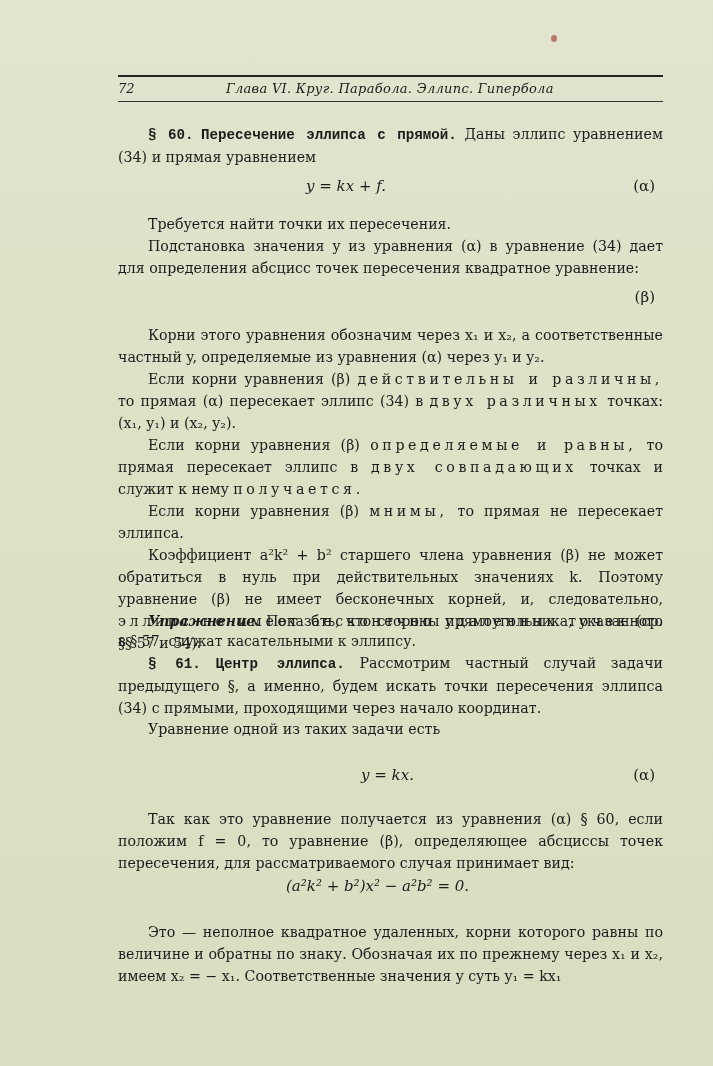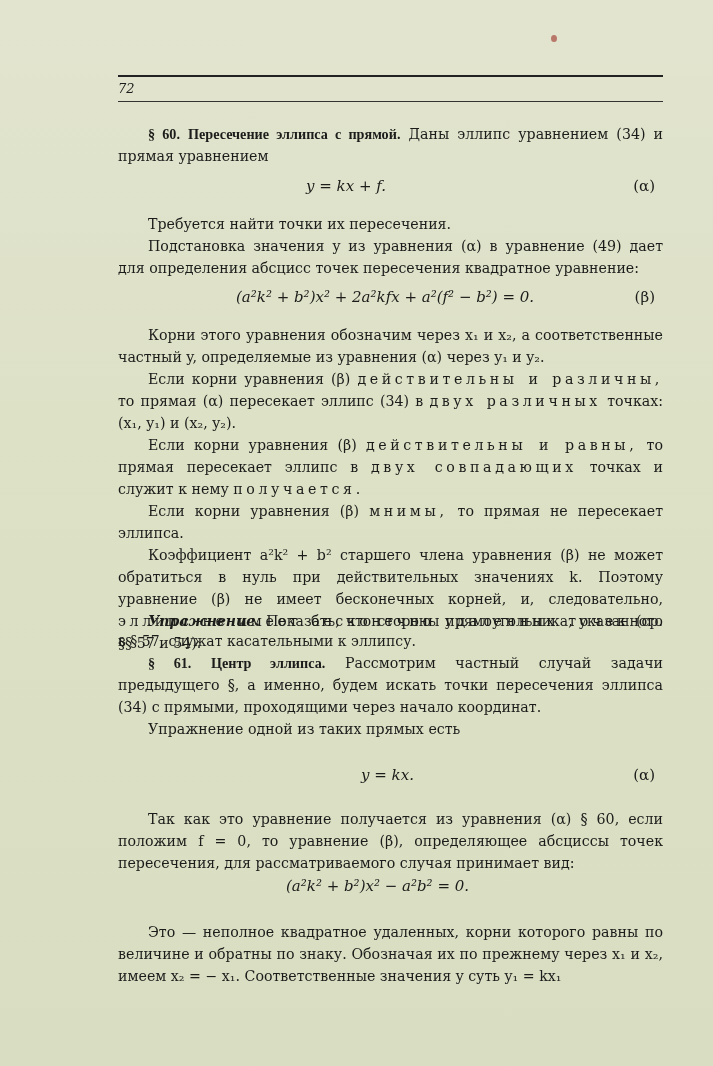--- a/index.html
+++ b/index.html
@@ -14,73 +14,73 @@
   .spot { position: absolute; left: 551px; top: 35px; width: 6px; height: 7px; border-radius: 50%; background: #b9776a; }
   .page { position: absolute; left: 118px; top: 75px; width: 545px; }
   .rule-top { position: absolute; left: 0; top: 0; width: 545px; height: 2px; background: #222; }
   .header { position: absolute; top: 6px; left: 0; width: 545px; height: 18px; font-style: italic; font-size: 13px; }
   .header .pno { position: absolute; left: 0; top: 0; }
   .header .htitle { position: absolute; left: 108px; top: 0; letter-spacing: 0.3px; }
   .rule-bot { position: absolute; left: 0; top: 26px; width: 545px; height: 1px; background: #333; }
 
   .p { position: absolute; left: 0; width: 545px; font-size: 14.2px; line-height: 22px; text-align: justify; }
   .ind { text-indent: 30px; }
-  b { font-family: Liberation Serif, serif; font-weight: bold; }
+  b { font-family: Liberation Mono, monospace; font-weight: bold; }
   .sp { letter-spacing: 3.6px; margin-top: 32px; }
   .eq { position: absolute; left: 0; width: 545px; font-size: 15px; font-style: italic; height: 22px; }
   .eq .f { position: absolute; top: 0; white-space: nowrap; text-align: center; }
   .eq .tag { position: absolute; right: 8px; top: 0; font-style: normal; }
   .small { font-size: 14px; line-height: 20px; }
   .exlabel { font-style: italic; font-weight: bold; }
 </style>
 </head>
 <body>
 
 <div class="spot"></div>
 
 <div class="page">
   <div class="rule-top"></div>
   <div class="header">
     <span class="pno">72</span>
+    <span class="htitle">Глава VI. Круг. Парабола. Эллипс. Гипербола</span>
   </div>
   <div class="rule-bot"></div>
 
   <div class="p ind" style="top:48px">
     <b>§ 60.</b>
     <b>Пересечение эллипса с прямой.</b>
     <span>Даны эллипс уравнением (34) и прямая уравнением</span>
   </div>
 
   <div class="eq" style="top:102px">
     <span class="f" style="left:188px">y = kx + f.</span>
     <span class="tag">(α)</span>
   </div>
 
   <div class="p ind" style="top:138px">Требуется найти точки их пересечения.</div>
 
-  <div class="p ind" style="top:160px">Подстановка значения y из уравнения (α) в уравнение (49) дает для определения абсцисс точек пересечения квадратное уравнение:</div>
+  <div class="p ind" style="top:160px">Подстановка значения y из уравнения (α) в уравнение (34) дает для определения абсцисс точек пересечения квадратное уравнение:</div>
 
   <div class="eq" style="top:213px">
-    <span class="f" style="left:118px">(a²k² + b²)x² + 2a²kfx + a²(f² − b²) = 0.</span>
     <span class="tag">(β)</span>
   </div>
 
   <div class="p ind" style="top:249px">Корни этого уравнения обозначим через x₁ и x₂, а соответственные частный y, определяемые из уравнения (α) через y₁ и y₂.</div>
 
   <div class="p ind" style="top:293px">
     <span>Если корни уравнения (β)</span>
     <span class="sp">действительны и различны,</span>
     <span>то прямая (α) пересекает эллипс (34) в</span>
     <span class="sp">двух различных</span>
     <span>точках: (x₁, y₁) и (x₂, y₂).</span>
   </div>
 
   <div class="p ind" style="top:359px">
     <span>Если корни уравнения (β)</span>
-    <span class="sp">действительны и равны,</span>
+    <span class="sp">определяемые и равны,</span>
     <span>то прямая пересекает эллипс в</span>
     <span class="sp">двух совпадающих</span>
     <span>точках и служит к нему</span>
     <span class="sp">получается.</span>
   </div>
 
   <div class="p ind" style="top:425px">
     <span>Если корни уравнения (β)</span>
     <span class="sp">мнимы,</span>
     <span>то прямая не пересекает эллипса.</span>
@@ -96,21 +96,21 @@
     <span class="exlabel">Упражнение.</span>
     <span>Показать, что стороны прямоугольника, указанного в § 57, служат касательными к эллипсу.</span>
   </div>
 
   <div class="p ind" style="top:577px">
     <b>§ 61.</b>
     <b>Центр эллипса.</b>
     <span>Рассмотрим частный случай задачи предыдущего §, а именно, будем искать точки пересечения эллипса (34) с прямыми, проходящими через начало координат.</span>
   </div>
 
-  <div class="p ind" style="top:643px">Упражнение одной из таких прямых есть</div>
+  <div class="p ind" style="top:643px">Уравнение одной из таких задачи есть</div>
 
   <div class="eq" style="top:691px">
     <span class="f" style="left:243px">y = kx.</span>
     <span class="tag">(α)</span>
   </div>
 
   <div class="p ind" style="top:733px">Так как это уравнение получается из уравнения (α) § 60, если положим f = 0, то уравнение (β), определяющее абсциссы точек пересечения, для рассматриваемого случая принимает вид:</div>
 
   <div class="eq" style="top:802px">
     <span class="f" style="left:168px">(a²k² + b²)x² − a²b² = 0.</span>

